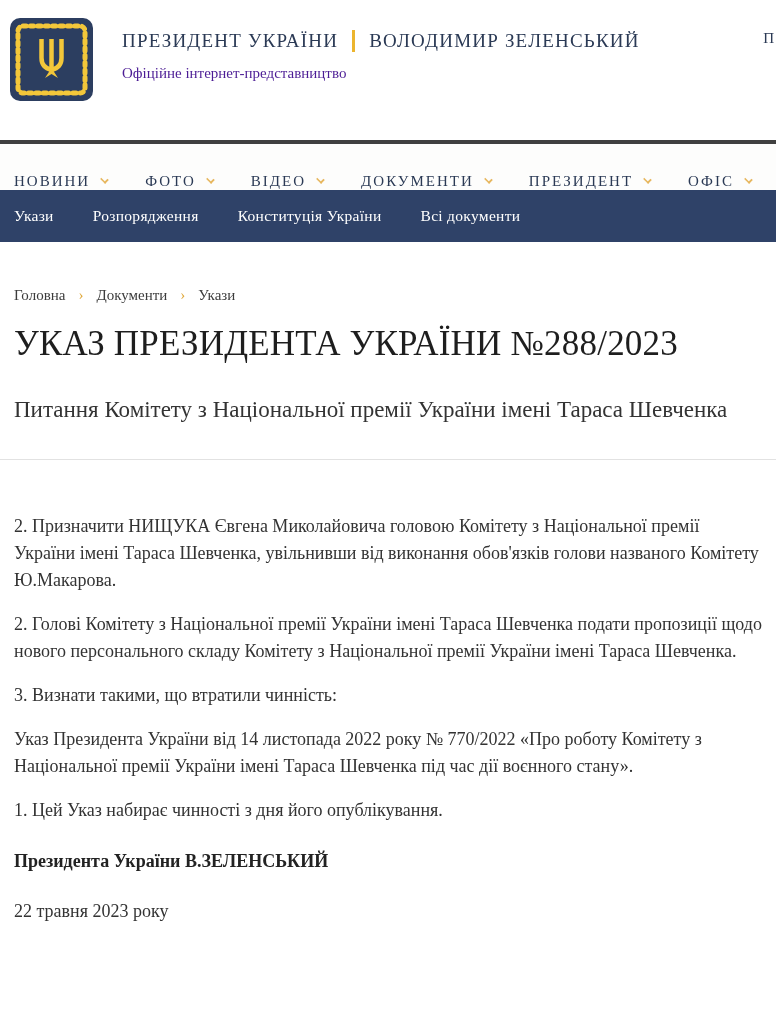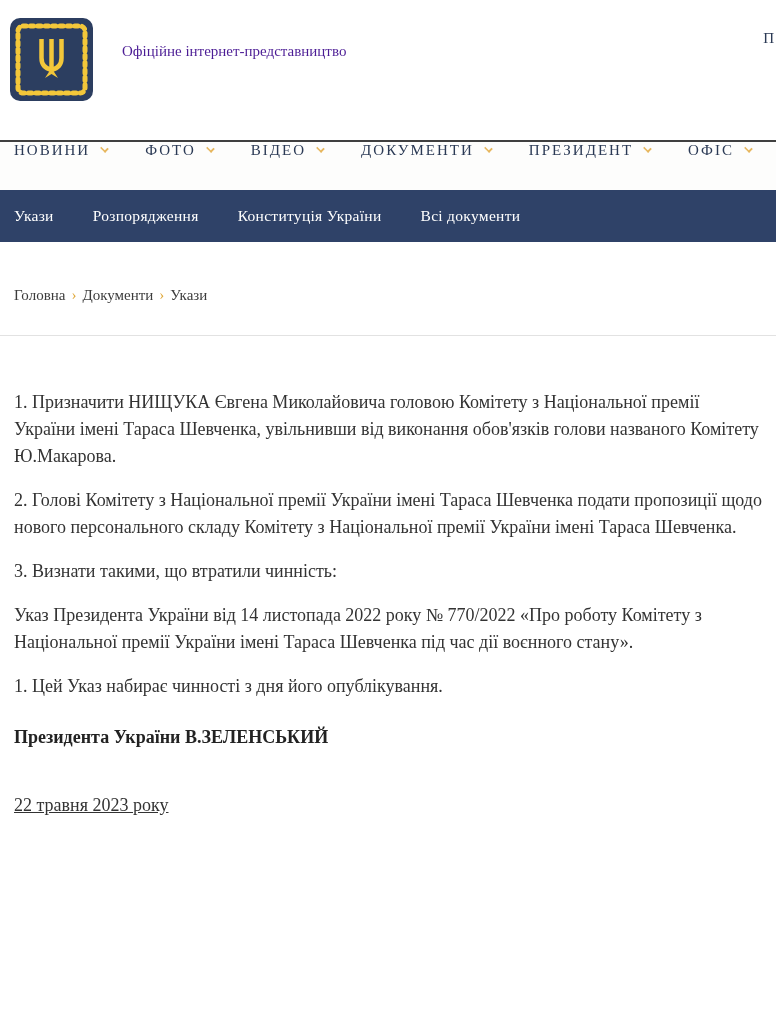--- a/index.html
+++ b/index.html
@@ -52,24 +52,24 @@
     top: 30px; right: 1px;
     font-size: 15px;
     letter-spacing: 1px;
     color: #2b3a55;
     cursor: pointer;
   }
 
   
   .main-nav {
     height: 50px;
-    border-top: 2px solid #404040;
+    border-top: 4px solid #404040;
     background: #fdfdfc;
     display: flex;
-    align-items: flex-start;
+    align-items: flex-end;
     padding-left: 14px;
     gap: 37px;
     white-space: nowrap;
     overflow: hidden;
   }
   .nav-item {
     display: inline-flex;
     align-items: center;
     font-size: 15px;
     letter-spacing: 2px;
@@ -107,21 +107,21 @@
   }
 
   
   .content { padding: 0 12px 0 14px; }
   .breadcrumb {
     margin-top: 45px;
     font-size: 15px;
     color: #3c3c3c;
     display: flex;
     align-items: flex-start;
-    gap: 6px;
+    gap: 13px;
   }
   .crumb { cursor: pointer; }
   .crumb-sep { color: #e0a93c; font-size: 15px; }
 
   h1.doc-title {
     margin-top: 19px;
     font-size: 35px;
     font-weight: normal;
     letter-spacing: 0.2px;
     color: #1e1e1e;
@@ -149,38 +149,43 @@
     line-height: 1.5;
     color: #333333;
     margin-bottom: 17px;
     max-width: 752px;
   }
   p.doc-signature {
     font-weight: bold;
     color: #222222;
     margin-top: 24px;
   }
-  p.doc-date { margin-top: 41px; text-decoration: underline; }
+  p.doc-date { margin-top: 23px; }
 </style>
 </head>
 <body>
 
 <div class="page">
 
   <header class="site-header">
     <div class="logo-box">
       <svg width="83" height="83" viewBox="0 0 83 83">
         <rect x="0" y="0" width="83" height="83" rx="10" fill="#2c3e60"></rect>
         <rect x="8" y="8" width="67" height="67" rx="5" fill="none" stroke="#f3c73a" stroke-width="5" stroke-dasharray="3.2 4.2" stroke-linecap="round"></rect>
         <path d="M31.5 21 v19 c0 6.5 4 10.5 10 12 c6 -1.5 10 -5.5 10 -12 v-19" fill="none" stroke="#f3c73a" stroke-width="4.5"></path>
         <line x1="41.5" y1="21" x2="41.5" y2="52" stroke="#f3c73a" stroke-width="4.5"></line>
         <path d="M41.5 50 l-6.5 10 l6.5 -4 l6.5 4 z" fill="#f3c73a"></path>
       </svg>
     </div>
     <div class="header-text">
+      <div class="title-row">
+        <span class="site-title">ПРЕЗИДЕНТ УКРАЇНИ</span>
+        <span class="gold-divider"></span>
+        <span class="site-owner">ВОЛОДИМИР ЗЕЛЕНСЬКИЙ</span>
+      </div>
       <div class="site-subtitle">Офіційне інтернет-представництво</div>
     </div>
     <span class="header-top-right">П</span>
   </header>
 
   <nav class="main-nav">
     <a class="nav-item">
       <span>НОВИНИ</span>
       <span class="chev"></span>
     </a>
@@ -217,26 +222,28 @@
   <main class="content">
 
     <div class="breadcrumb">
       <span class="crumb">Головна</span>
       <span class="crumb-sep">›</span>
       <span class="crumb">Документи</span>
       <span class="crumb-sep">›</span>
       <span class="crumb">Укази</span>
     </div>
 
-
+    <h1 class="doc-title">УКАЗ ПРЕЗИДЕНТА УКРАЇНИ №288/2023</h1>
+
+    <h2 class="doc-subtitle">Питання Комітету з Національної премії України імені Тараса Шевченка</h2>
 
     <hr class="divider-line">
 
     <div class="doc-body">
-      <p>1. Призначити НИЩУКА Євгена Миколайовича головою Комітету з Національної премії України імені Тараса Шевченка, увільнивши від виконання обов'язків голови названого Комітету Ю.Макарова.</p>
+      <p>2. Призначити НИЩУКА Євгена Миколайовича головою Комітету з Національної премії України імені Тараса Шевченка, увільнивши від виконання обов'язків голови названого Комітету Ю.Макарова.</p>
       <p>2. Голові Комітету з Національної премії України імені Тараса Шевченка подати пропозиції щодо нового персонального складу Комітету з Національної премії України імені Тараса Шевченка.</p>
       <p>3. Визнати такими, що втратили чинність:</p>
       <p>Указ Президента України від 14 листопада 2022 року № 770/2022 «Про роботу Комітету з Національної премії України імені Тараса Шевченка під час дії воєнного стану».</p>
       <p>1. Цей Указ набирає чинності з дня його опублікування.</p>
       <p class="doc-signature">Президента України В.ЗЕЛЕНСЬКИЙ</p>
       <p class="doc-date">22 травня 2023 року</p>
     </div>
 
   </main>
 </div>

